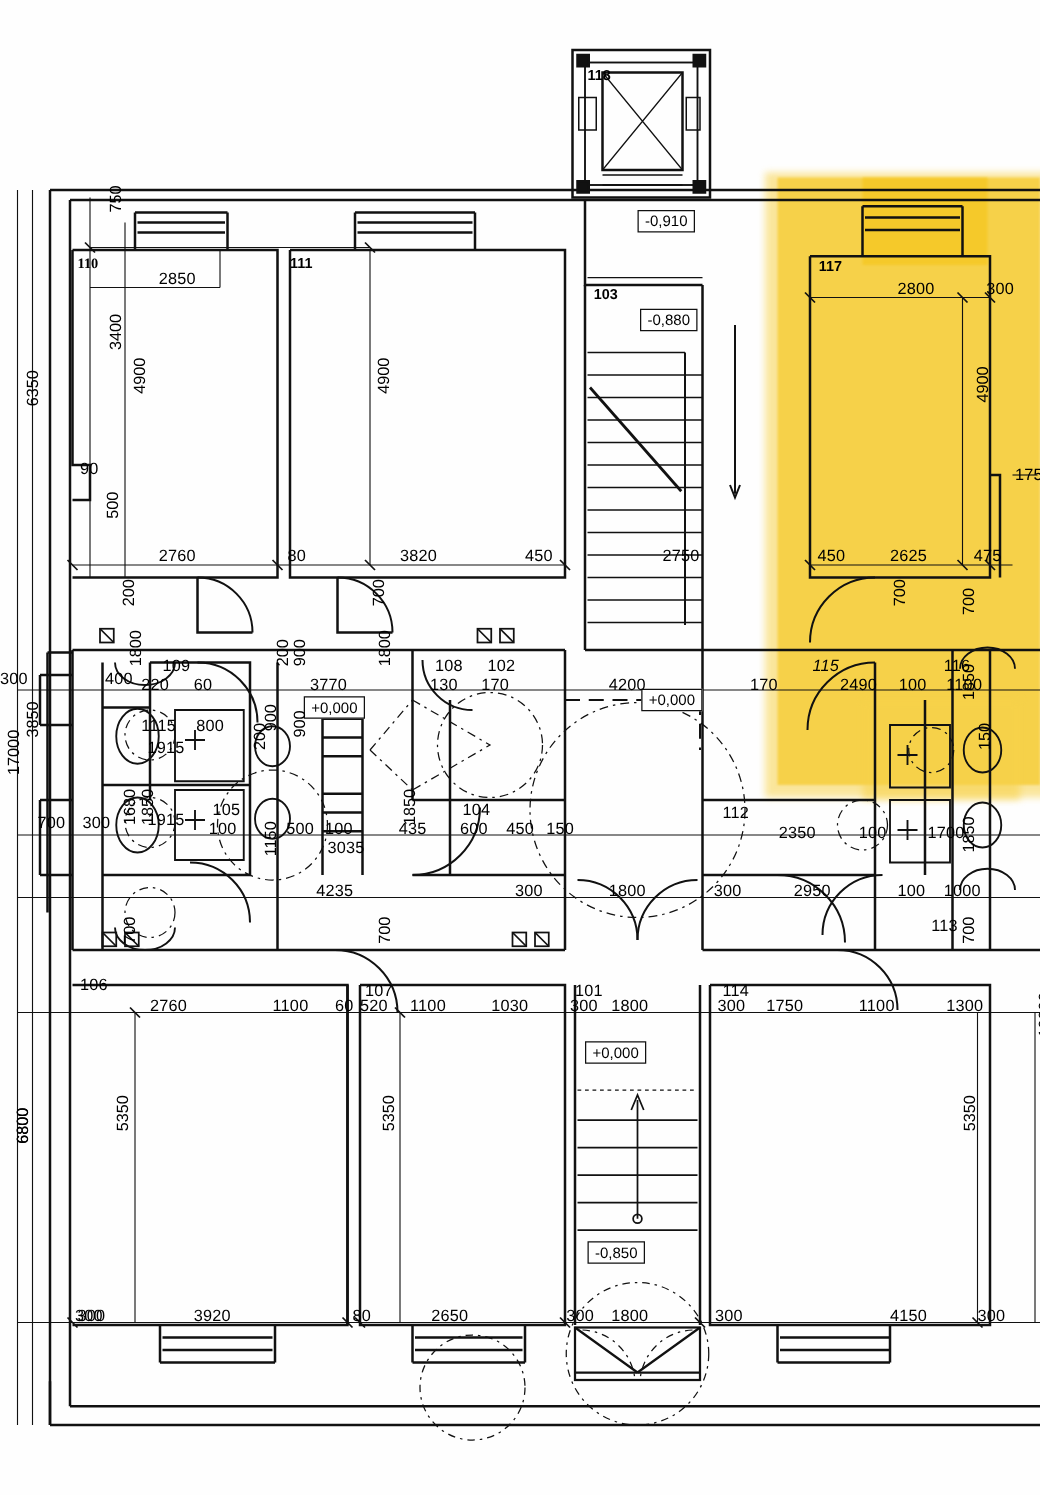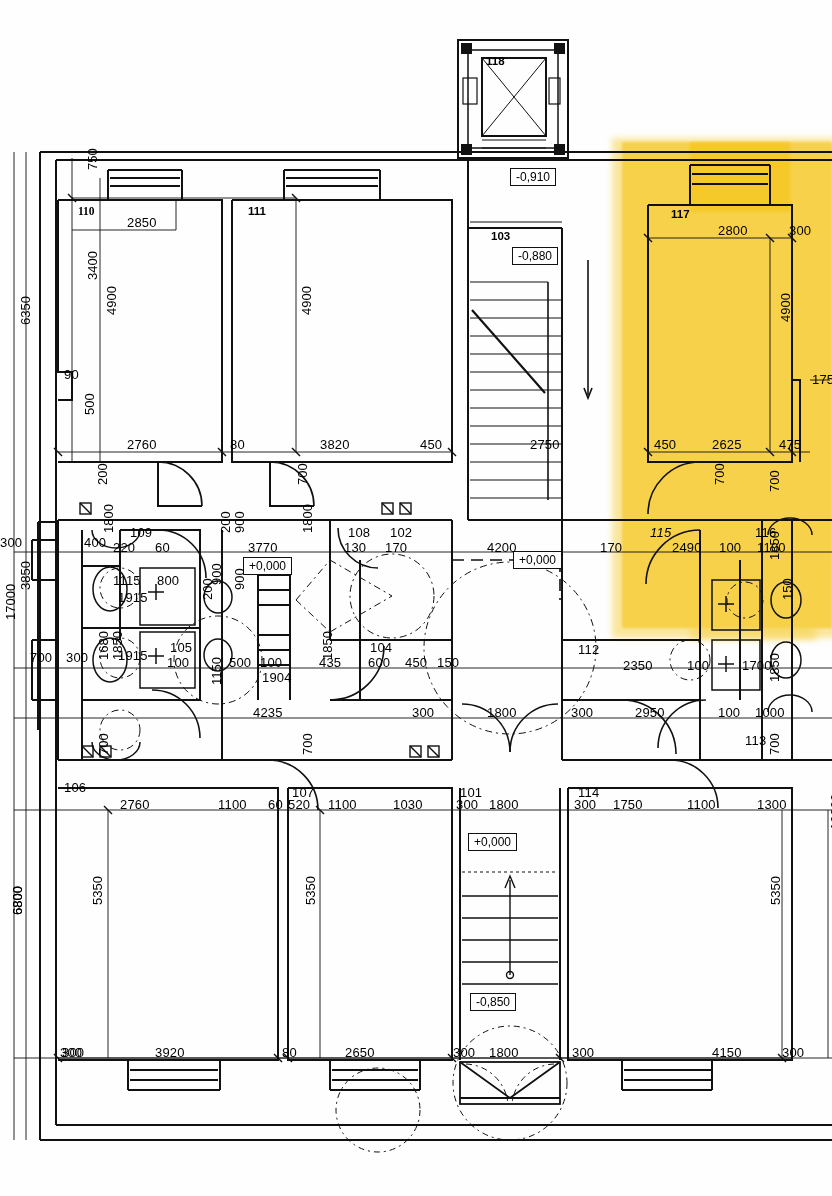--- a/index.html
+++ b/index.html
@@ -1,20 +1,20 @@
 <!DOCTYPE html>
 <html><head>
 <meta charset="utf-8">
 <style>
   html,body{margin:0;padding:0;background:#fff;}
   body{font-family:"Liberation Sans",sans-serif;}
   #plan{position:relative;width:832px;height:1196px;background:#fefefe;overflow:hidden;}
   .dim{position:absolute;font-size:13px;color:#000;letter-spacing:.2px;white-space:nowrap;font-family:"Liberation Sans",sans-serif;}
   .dimv{position:absolute;font-size:13px;color:#000;white-space:nowrap;transform-origin:0 0;transform:rotate(-90deg);font-family:"Liberation Sans",sans-serif;}
-  .rm{position:absolute;font-size:11.5px;font-weight:bold;color:#000;white-space:nowrap;padding-left:16px;}
+  .rm{position:absolute;font-size:11.5px;font-weight:bold;color:#000;white-space:nowrap;}
   .lvl{position:absolute;border:1.5px solid #111;background:#fff;font-size:12px;padding:1px 5px;white-space:nowrap;color:#000;}
   .hl{position:absolute;background:#f5c518;opacity:.62;filter:blur(1px);pointer-events:none;}
   .hl2{position:absolute;background:#f7d24a;opacity:.55;filter:blur(3px);pointer-events:none;}
   svg.ov{position:absolute;left:0;top:0;width:832px;height:1196px;pointer-events:none;}
 </style>
 </head>
 <body>
 
 <div id="plan">
 
@@ -404,21 +404,21 @@
       <div class="dimv" style="left: 209px; top: 585px;">900</div>
       <div class="dimv" style="left: 200px; top: 600px;">200</div>
       <div class="dimv" style="left: 232px; top: 590px;">900</div>
       <div class="dimv" style="left: 767px; top: 560px;">1850</div>
       <div class="dimv" style="left: 780px; top: 600px;">150</div>
       <div class="dim" style="left: 170px; top: 640px;">105</div>
       <div class="dim" style="left: 118px; top: 648px;">1915</div>
       <div class="dim" style="left: 167px; top: 655px;">100</div>
       <div class="dim" style="left: 229px; top: 655px;">500</div>
       <div class="dim" style="left: 260px; top: 655px;">100</div>
-      <div class="dim" style="left: 262px; top: 670px;">1904</div>
+      <div class="dim" style="left: 262px; top: 670px;">3035</div>
       <div class="dim" style="left: 319px; top: 655px;">435</div>
       <div class="dim" style="left: 370px; top: 640px;">104</div>
       <div class="dim" style="left: 368px; top: 655px;">600</div>
       <div class="dim" style="left: 405px; top: 655px;">450</div>
       <div class="dim" style="left: 437px; top: 655px;">150</div>
       <div class="dim" style="left: 578px; top: 642px;">112</div>
       <div class="dim" style="left: 623px; top: 658px;">2350</div>
       <div class="dim" style="left: 687px; top: 658px;">100</div>
       <div class="dim" style="left: 742px; top: 658px; text-align: center;">1700</div>
       <div class="dimv" style="left: 96px; top: 660px;">1680</div>

